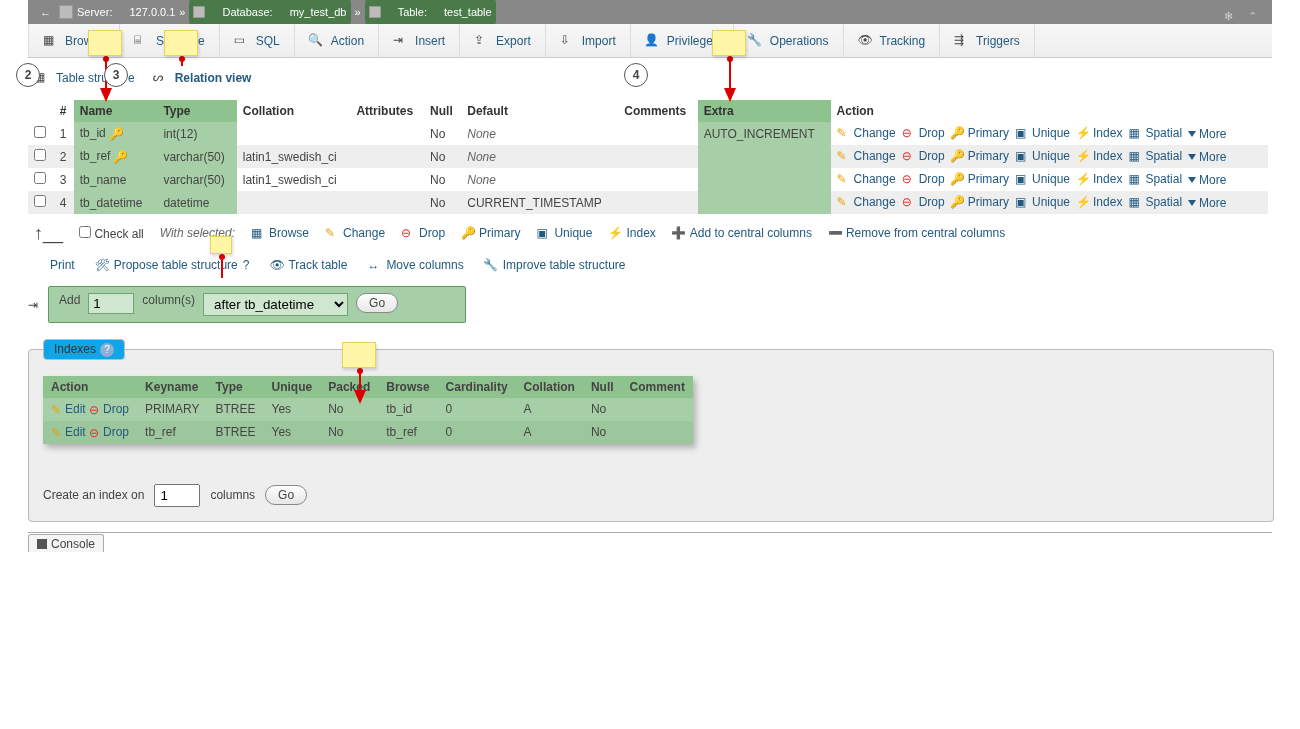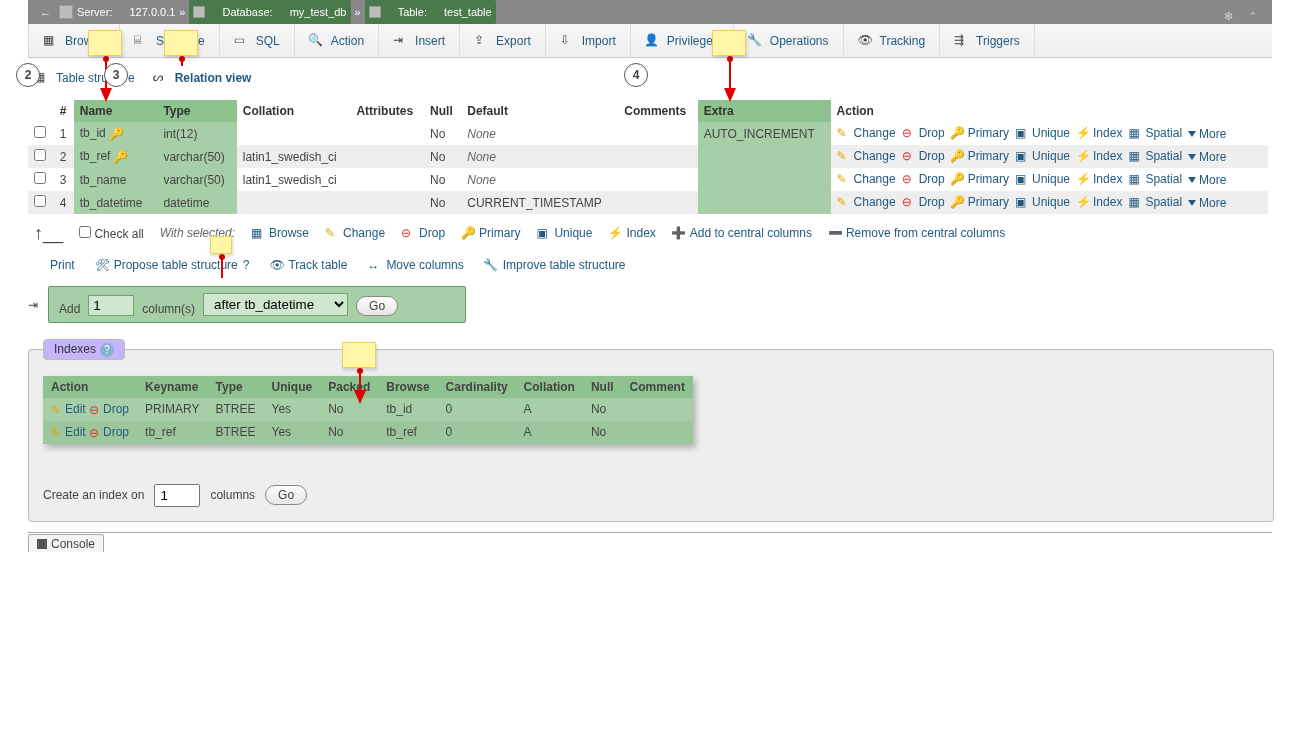--- a/index.html
+++ b/index.html
@@ -66,30 +66,30 @@
 
 .rowactions{ display:flex; align-items:center; gap:16px; padding:10px 6px; flex-wrap:wrap;}
 .rowactions a{ display:inline-flex; align-items:center; gap:4px;}
 .arrowup{ display:inline-block; font-size:18px; line-height:1;}
 
 
 .toolsrow{ display:flex; align-items:center; gap:20px; padding:6px 6px 14px 22px;}
 .toolsrow a{ display:inline-flex; align-items:center; gap:5px;}
 
 
-.addbar{ display:flex; align-items:flex-end; gap:8px; background:#a7cfa7; border:1px solid #5f9a5f;
+.addbar{ display:flex; align-items:flex-start; gap:8px; background:#a7cfa7; border:1px solid #5f9a5f;
   padding:6px 10px; width:418px; border-radius:2px; position:relative;}
 .addbar input.num{ width:46px; padding:2px 4px; background:#cfe6cf; border:1px solid #6fa36f;}
 .addbar select{ background:#cfe6cf; border:1px solid #6fa36f; padding:2px 16px 2px 6px;}
 .btn{ display:inline-block; padding:2px 12px; border:1px solid #888; border-radius:10px;
   background:linear-gradient(#fefefe,#e6e6e6); cursor:pointer;}
 
 
 fieldset{ border:1px solid #bbb; border-radius:4px; margin:16px 10px 10px 0; padding:16px 14px 14px 14px; width:1246px; background:#eee;}
-fieldset legend{ background:#c4b5fd; border:1px solid #bbb; border-radius:4px; padding:2px 10px; font-weight:normal; color:#333;}
+fieldset legend{ background:#0ea5e9; border:1px solid #bbb; border-radius:4px; padding:2px 10px; font-weight:normal; color:#333;}
 fieldset .q{ display:inline-block; width:14px; height:14px; border-radius:50%; background:#8ab1d4; color:#fff; font-size:10px; text-align:center; line-height:14px; margin-left:4px;}
 
 
 table.idx{ border-collapse:collapse; background:#a7cfa7; box-shadow:3px 4px 6px rgba(0,0,0,.25);}
 table.idx th, table.idx td{ padding:4px 8px; text-align:left; font-size:12px;}
 table.idx thead th{ background:#8ec28e; font-weight:bold;}
 table.idx tbody tr.alt{ background:#9cc79c;}
 
 
 .consolebar{ position:relative; margin:7px 28px 0 28px; border-top:1px solid #aaa;}

